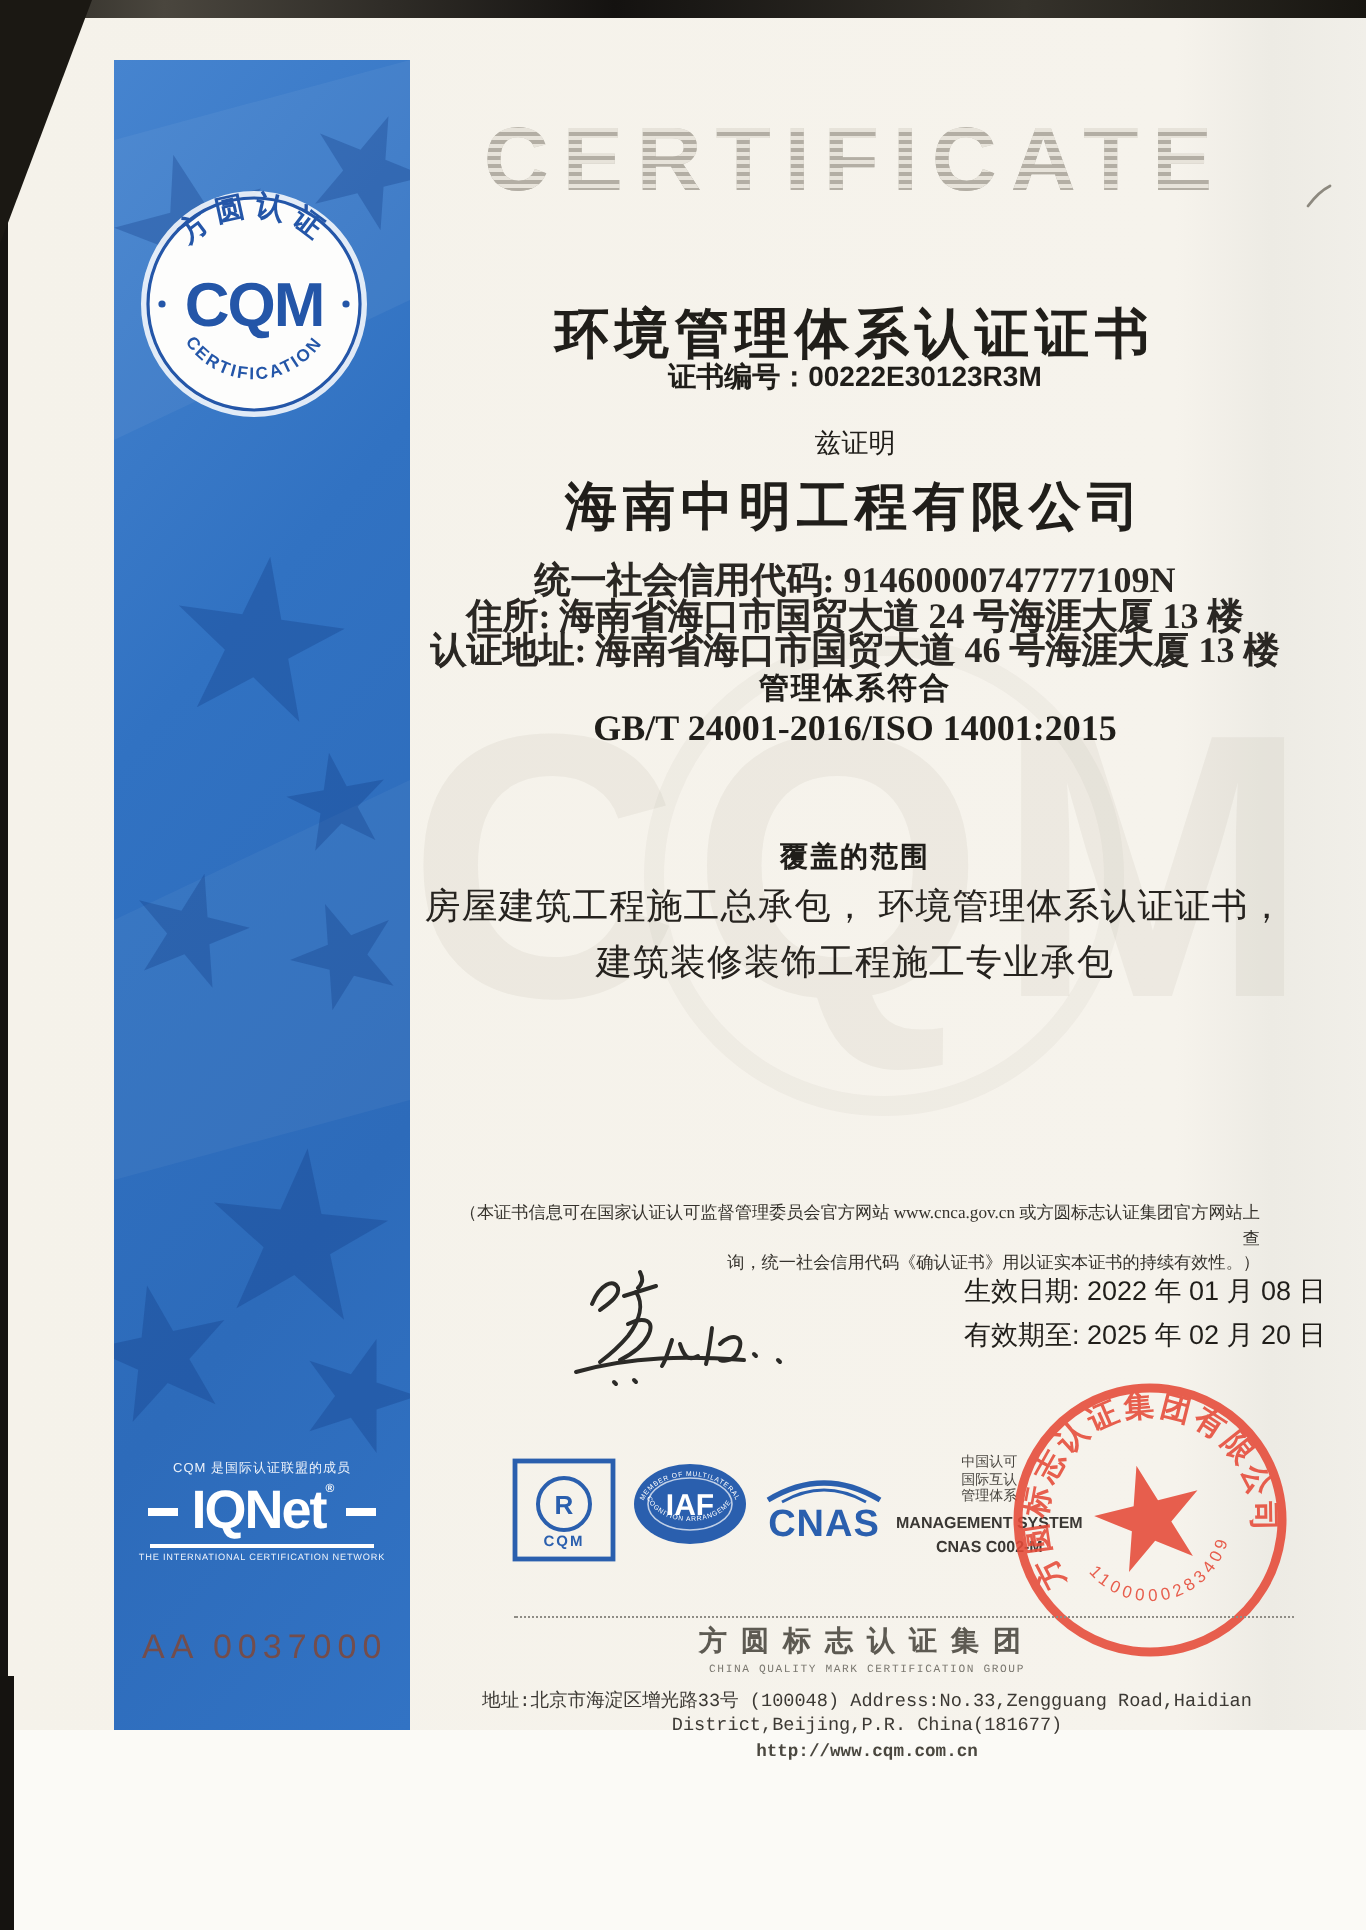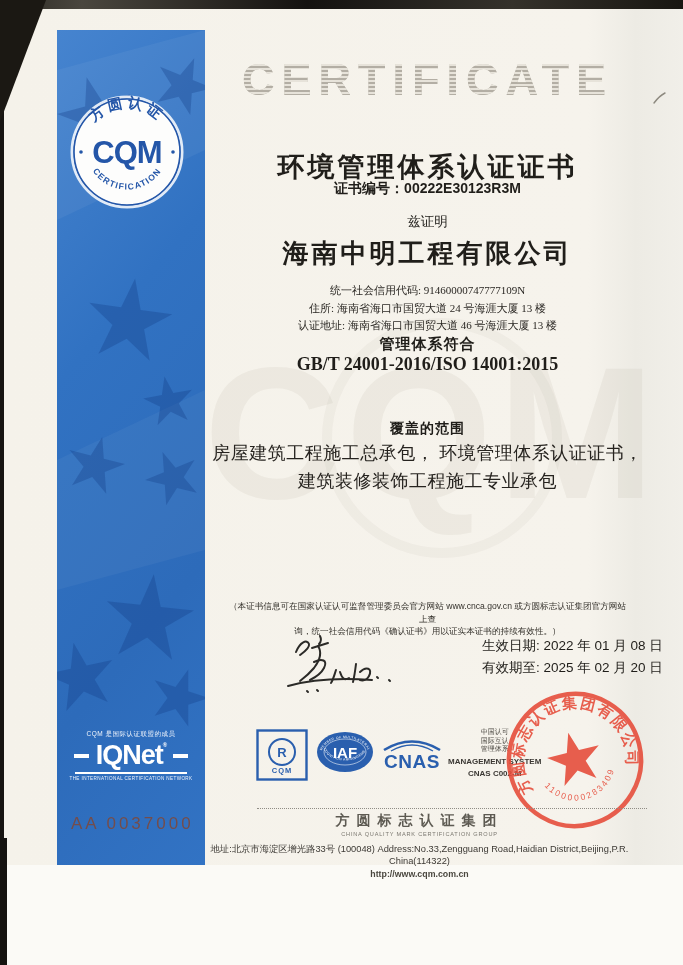--- a/index.html
+++ b/index.html
@@ -40,46 +40,46 @@
   .main{position:absolute;left:201px;top:0;width:445px;text-align:center;color:#201e1a;}
   .cert-en{position:absolute;left:0;top:46px;width:100%;font-weight:bold;font-size:45px;letter-spacing:7px;
            background:repeating-linear-gradient(180deg,#b3aea4 0 2px,#e7e3da 2px 4px),
                       linear-gradient(180deg,#d8d4ca,#a9a49a);
            -webkit-background-clip:text;background-clip:text;color:transparent;}
   .title{position:absolute;left:0;top:117px;width:100%;font-size:27px;font-weight:bold;letter-spacing:3px;margin-top:24px;}
   .certno{position:absolute;left:0;top:172px;width:100%;font-size:14px;font-weight:600;}
   .certify{position:absolute;left:0;top:205px;width:100%;font-size:13.5px;}
   .company{position:absolute;left:0;top:228px;width:100%;font-size:26px;font-weight:600;letter-spacing:3px;
            font-family:"Liberation Serif","DejaVu Serif",serif;}
-  .info{position:absolute;left:0;top:274px;width:100%;font-size:11px;line-height:17.5px;color:#2a2723;
-        font-family:"Liberation Serif","DejaVu Serif",serif;}
+  .info{position:absolute;left:0;top:274px;width:100%;font-size:18px;line-height:17.5px;color:#2a2723;
+        font-family:"Liberation Serif","DejaVu Serif",serif;font-weight:bold;}
   .conform{position:absolute;left:0;top:327px;width:100%;font-size:15px;font-weight:bold;letter-spacing:1px;}
   .standard{position:absolute;left:0;top:346px;width:100%;font-size:18px;font-weight:bold;
             font-family:"Liberation Serif","DejaVu Serif",serif;}
   .scope-t{position:absolute;left:0;top:412px;width:100%;font-size:14px;font-weight:bold;letter-spacing:1px;}
   .scope1{position:absolute;left:0;top:433px;width:100%;font-size:18px;letter-spacing:.5px;color:#26231f;
           font-family:"Liberation Serif","DejaVu Serif",serif;}
   .scope2{position:absolute;left:0;top:461px;width:100%;font-size:18px;letter-spacing:.5px;color:#26231f;
           font-family:"Liberation Serif","DejaVu Serif",serif;}
   .disc{position:absolute;left:20px;top:592px;width:405px;font-size:8.6px;line-height:12.5px;color:#35322c;
-        font-family:Liberation Sans, sans-serif;}
+        font-family:Liberation Serif, serif;text-align:right;}
   .dates{position:absolute;left:478px;top:627px;font-size:13.5px;font-weight:normal;line-height:22px;
          color:#201e1a;text-align:left;}
   .signature{position:absolute;left:272px;top:620px;}
   
   .rcqm{position:absolute;left:252px;top:721px;}
   .iaf{position:absolute;left:311px;top:722px;}
   .cnas{position:absolute;left:377px;top:727px;}
   .acc{position:absolute;left:444px;top:720px;text-align:center;color:#4a4741;}
   .acc .cn{font-size:7px;line-height:8.6px;}
   .acc .en{font-size:8px;font-weight:bold;color:#3b3834;margin-top:3px;line-height:9.5px;}
   .stamp{position:absolute;left:491px;top:672px;}
   
   .dotline{position:absolute;left:253px;top:800px;width:390px;border-top:1.5px dotted #8f8c85;}
-  .footer{position:absolute;left:193px;top:804px;width:445px;text-align:center;color:#55524b;}
+  .footer{position:absolute;left:207px;top:804px;width:445px;text-align:center;color:#55524b;font-family:Liberation Mono, monospace;}
   .forg{font-size:14px;font-weight:bold;letter-spacing:7px;color:#5d5a52;}
   .forg-en{font-size:5.6px;letter-spacing:.8px;margin-top:1px;color:#7a776f;}
   .faddr{font-size:9.3px;margin-top:6px;color:#3c3934;}
   .fweb{font-size:8.8px;font-weight:bold;margin-top:3px;color:#4a473f;}
   .pen-mark{position:absolute;left:648px;top:82px;}
 </style>
 </head>
 <body>
 
 <div class="photo">
@@ -236,21 +236,21 @@
         <text font-size="8.5" fill="#e64a38" letter-spacing="2.2">
           <textPath href="#stampNum" startOffset="50%" text-anchor="middle">1100000283409</textPath>
         </text>
       </g>
     </svg>
 
     <div class="dotline"></div>
     <div class="footer">
       <div class="forg">方圆标志认证集团</div>
       <div class="forg-en">CHINA QUALITY MARK CERTIFICATION GROUP</div>
-      <div class="faddr">地址:北京市海淀区增光路33号 (100048)   Address:No.33,Zengguang Road,Haidian District,Beijing,P.R. China(114322)</div>
+      <div class="faddr">地址:北京市海淀区增光路33号 (100048)   Address:No.33,Zengguang Road,Haidian District,Beijing,P.R. China(181677)</div>
       <div class="fweb">http://www.cqm.com.cn</div>
     </div>
 
     <svg class="pen-mark" width="16" height="16" viewBox="0 0 16 16">
       <path d="M2,13 C5,9 9,5 13,3" fill="none" stroke="#8d897f" stroke-width="1.4" stroke-linecap="round"></path>
     </svg>
   </div>
 
   <div class="edge-top"></div>
   <div class="edge-corner"></div>

